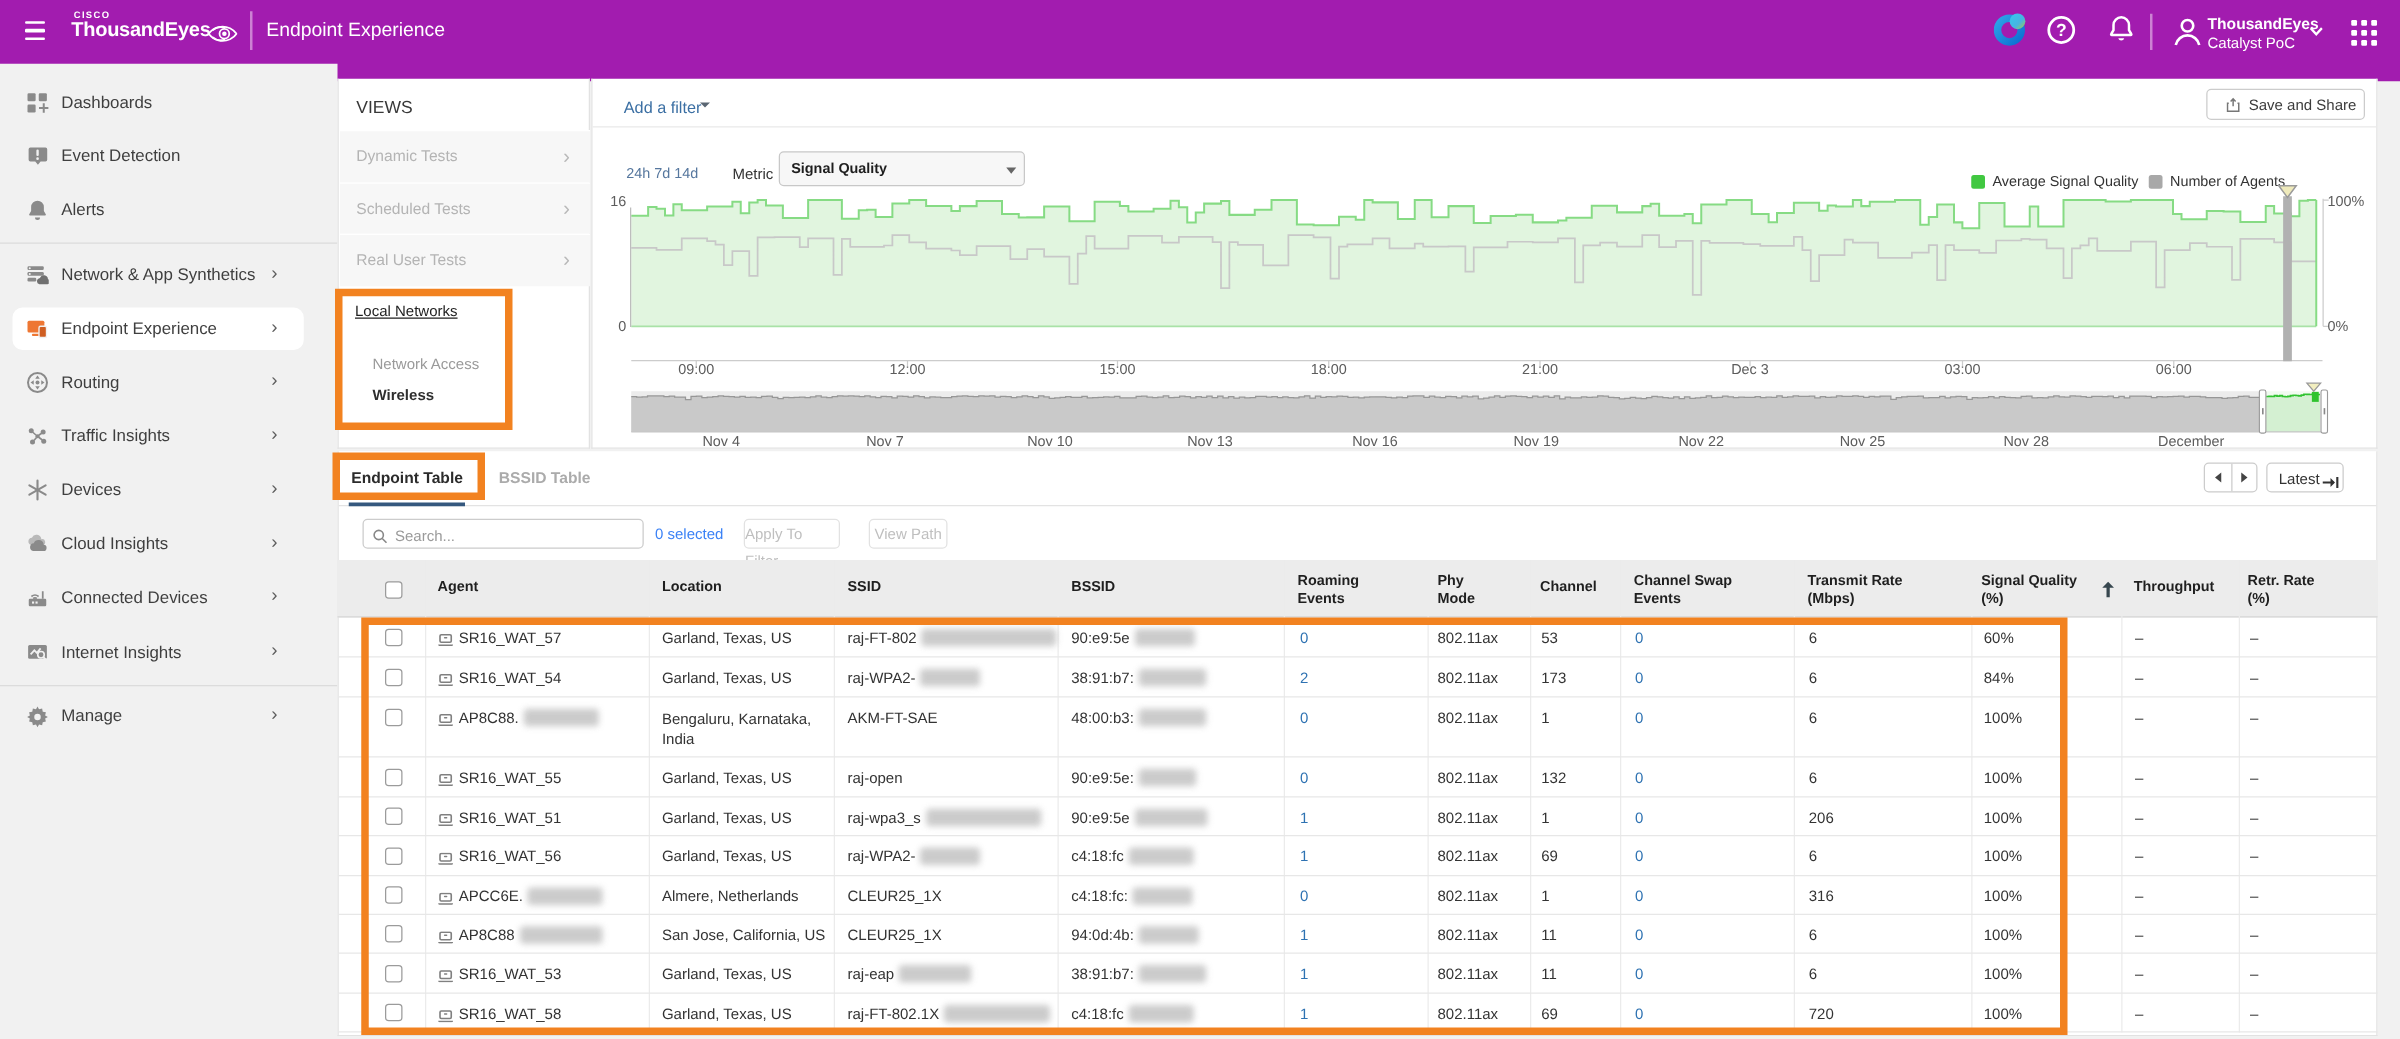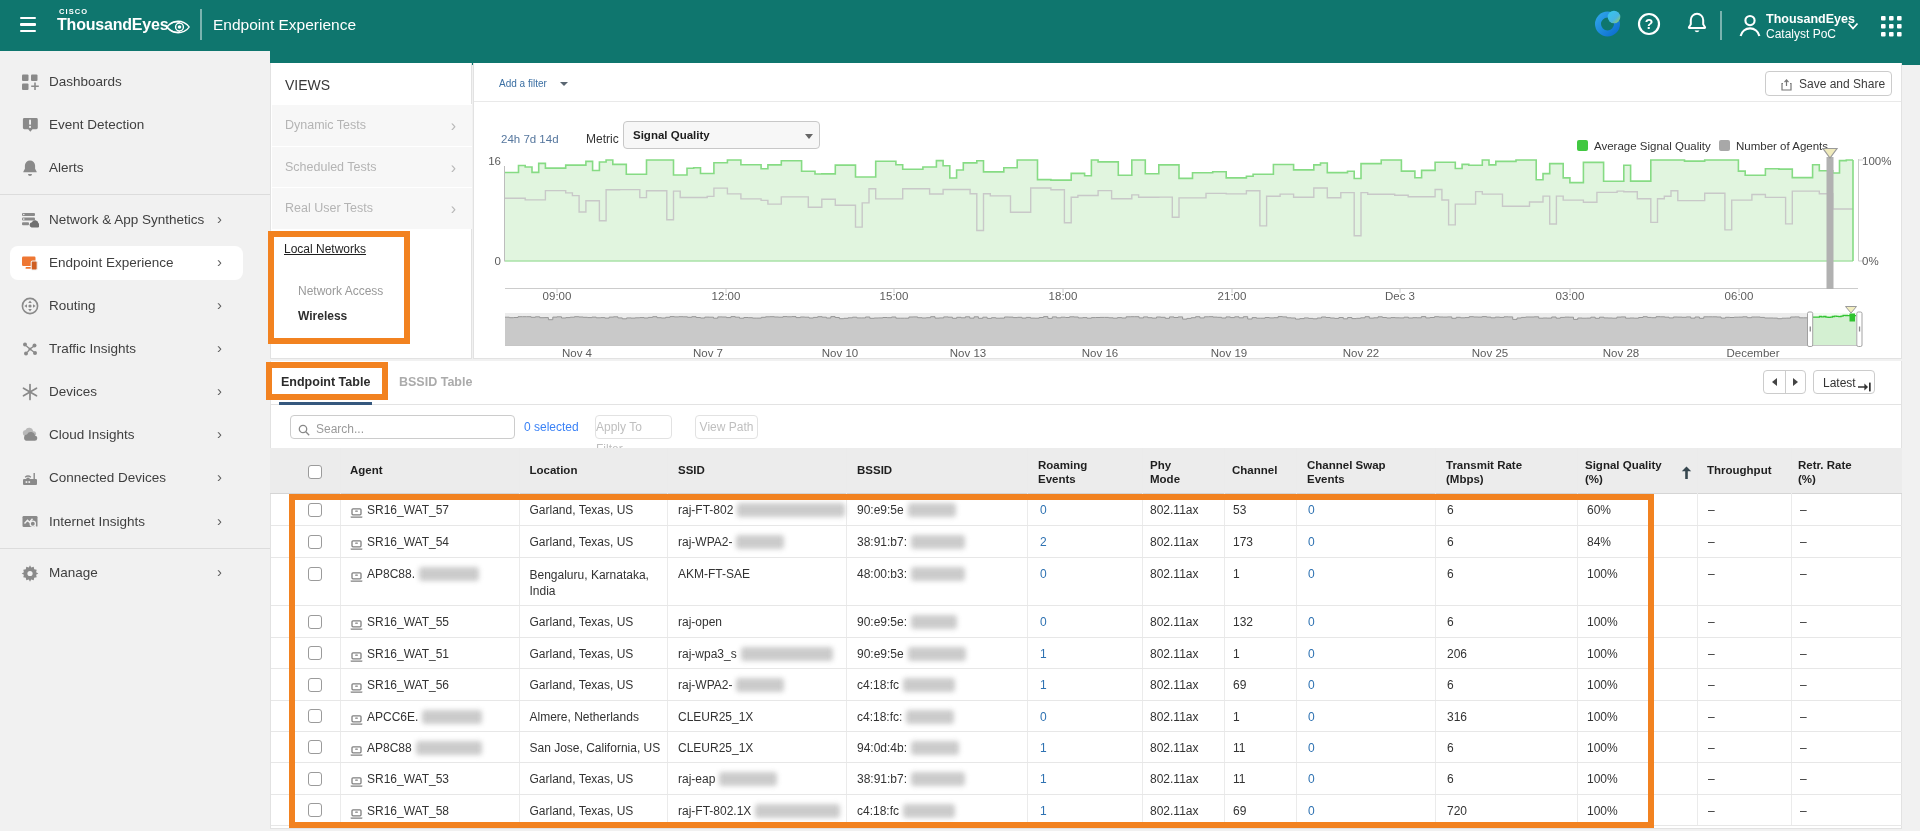--- a/index.html
+++ b/index.html
@@ -16,21 +16,21 @@
 .cell { font-size:12px; color:#333333; white-space:nowrap; }
 .lnk { color:#2e72b2; }
 .th { font-size:11.5px; font-weight:bold; color:#1f1f1f; white-space:nowrap; }
 .rowline { left:271px; width:1631px; height:1px; background:#e7e7e7; }
 .cb { width:14px; height:14px; border:1.5px solid #9b9b9b; border-radius:3px; background:#fff; }
 .blue { color:#3b6fa3; }
 .btn { position:absolute; background:#ffffff; border:1px solid #cccccc; border-radius:4px; }
 </style></head>
 <body>
 
-<div class="abs" style="left:0;top:0;width:1920px;height:65px;background:#0f766e;">
+<div class="abs" style="left:0;top:0;width:1920px;height:65px;background:#a21caf;">
   <div class="abs" style="left:20px;top:17px;width:16px;height:2.2px;background:#fff;border-radius:1px;"></div>
   <div class="abs" style="left:20px;top:23.4px;width:16px;height:2.2px;background:#fff;border-radius:1px;"></div>
   <div class="abs" style="left:20px;top:29.8px;width:16px;height:2.2px;background:#fff;border-radius:1px;"></div>
   <div class="abs" style="left:59px;top:6.5px;color:#fff;font-size:7.5px;font-weight:bold;letter-spacing:1.1px;">CISCO</div>
   <div class="abs" style="left:57px;top:16px;color:#fff;font-size:16px;font-weight:bold;letter-spacing:-0.2px;">ThousandEyes</div>
   <div class="abs" style="left:166px;top:19px;"><svg width="24" height="16" viewBox="0 0 24 16">
         <g stroke="#ffffff" fill="none" stroke-width="1.4">
           <path d="M1 8 C 5 2.4, 12 0.8, 18 3.6 C 20.4 4.8, 22.2 6.3, 23.2 8 C 22.2 9.7, 20.4 11.2, 18 12.4 C 12 15.2, 5 13.6, 1 8 Z"></path>
           <path d="M4 5.2 C 6.8 2.9, 10.6 2.2, 14 3.4"></path>
           <path d="M4 10.8 C 6.8 13.1, 10.6 13.8, 14 12.6"></path>
@@ -197,21 +197,21 @@
 <div class="abs vrow" style="top:82.5px;">Scheduled Tests<span class="vchev">›</span></div>
 <div class="abs vrow" style="top:124px;">Real User Tests<span class="vchev">›</span></div>
   <div class="abs" style="left:13px;top:178.5px;font-size:12px;color:#1f1f1f;text-decoration:underline;">Local Networks</div>
   <div class="abs" style="left:27px;top:220.5px;font-size:12px;color:#9a9a9a;">Network Access</div>
   <div class="abs" style="left:27px;top:246px;font-size:12px;font-weight:bold;color:#2f2f2f;">Wireless</div>
 </div>
 <div class="abs" style="left:267.5px;top:231px;width:142px;height:113px;border:6px solid #f28220;"></div>
 
 <div class="panel" style="left:472.5px;top:63px;width:1429.5px;height:296px;border-top:none;">
   <div class="abs" style="left:0;top:0;width:1427px;height:38.5px;border-bottom:1px solid #e9e9e9;"></div>
-  <div class="abs blue" style="left:25.5px;top:15px;font-size:10px;">Add a filter</div>
+  <div class="abs blue" style="left:25.5px;top:15px;font-size:13px;">Add a filter</div>
   <div class="btn" style="left:1291.5px;top:8px;width:127px;height:25px;">
     <div class="abs" style="left:15px;top:5px;"><svg width="11" height="13" viewBox="0 0 11 13">
           <path d="M3.5 4.2 L5.5 2 L7.5 4.2 M5.5 2.2 V8" fill="none" stroke="#777" stroke-width="1.2"></path>
           <path d="M2 5.5 H1 V12 H10 V5.5 H9" fill="none" stroke="#777" stroke-width="1.2"></path>
         </svg></div>
     <div class="abs" style="left:33px;top:5px;font-size:12px;color:#3c3c3c;">Save and Share</div>
   </div>
   <div class="abs" style="left:86px;top:19px;width:0;height:0;border-left:4px solid transparent;border-right:4px solid transparent;border-top:4.5px solid #5a6672;"></div>
   <div class="abs" style="left:27.5px;top:70px;font-size:11.5px;color:#56779e;">24h&nbsp;7d&nbsp;14d</div>
   <div class="abs" style="left:112.5px;top:69px;font-size:12px;color:#333;">Metric</div>

